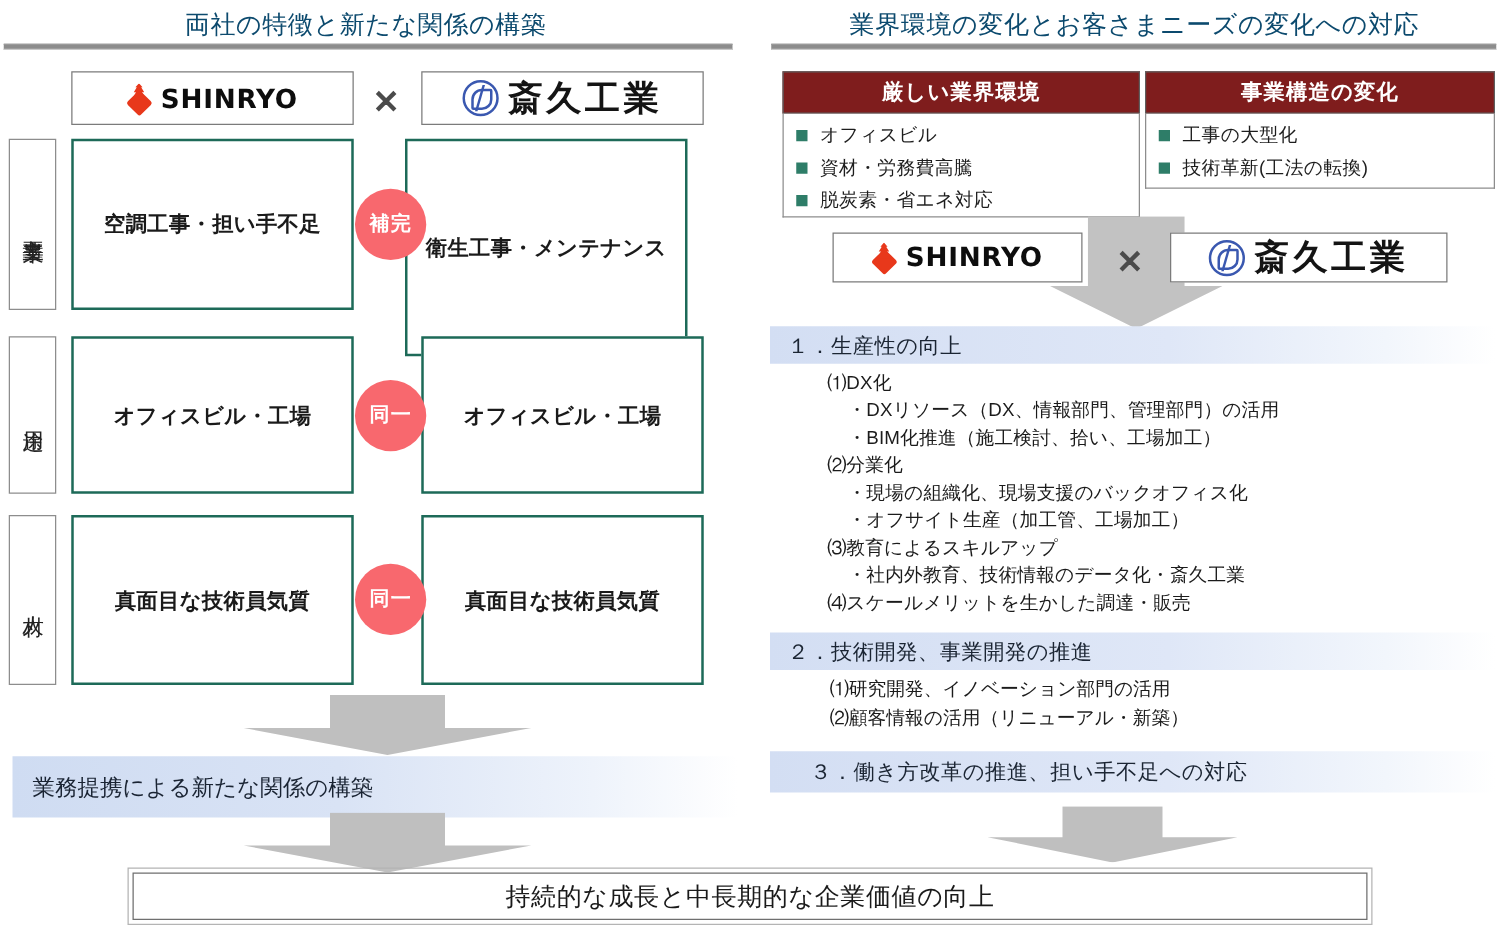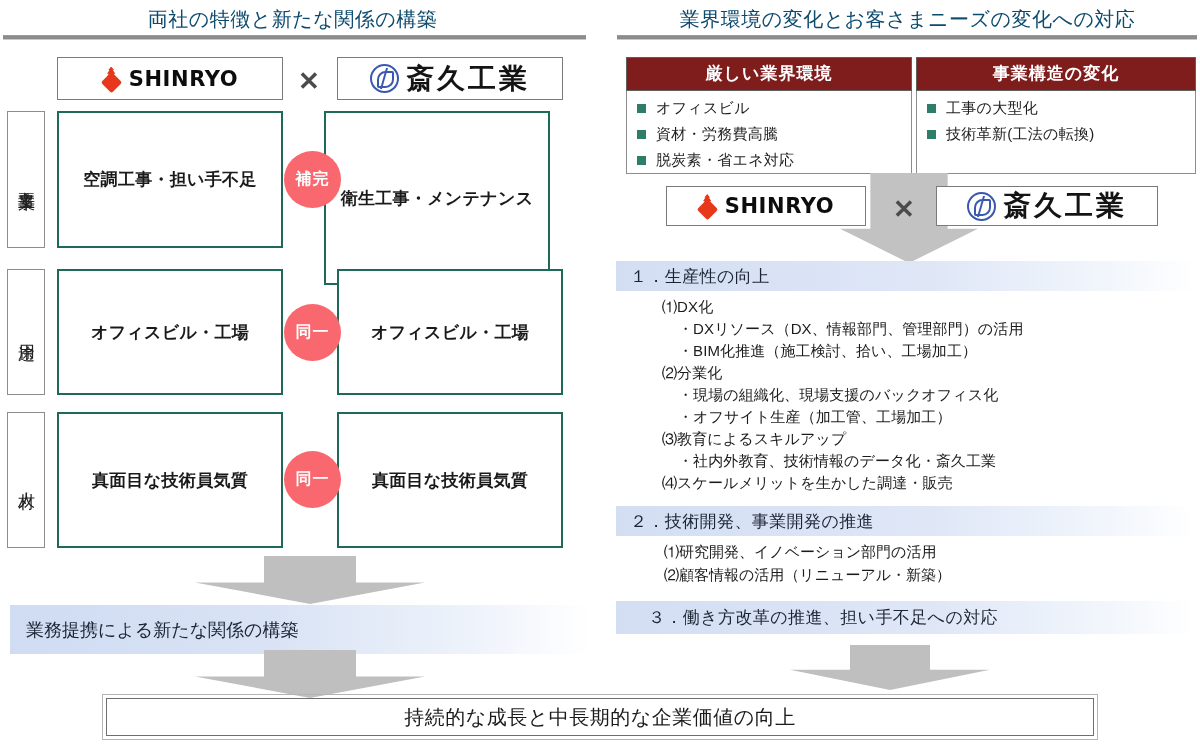--- a/index.html
+++ b/index.html
@@ -192,21 +192,21 @@
         <li>
           <span class="sq"></span>
           <span>脱炭素・省エネ対応</span>
         </li>
       </ul>
     </div>
   </div>
 
   <div class="envbox" style="left:916px;top:57px;width:280px;height:120px;">
     <div class="hd">事業構造の変化</div>
-    <div class="bd" style="height:83px;">
+    <div class="bd" style="height:60px;">
       <ul>
         <li>
           <span class="sq"></span>
           <span>工事の大型化</span>
         </li>
         <li>
           <span class="sq"></span>
           <span>技術革新(工法の転換)</span>
         </li>
       </ul>

